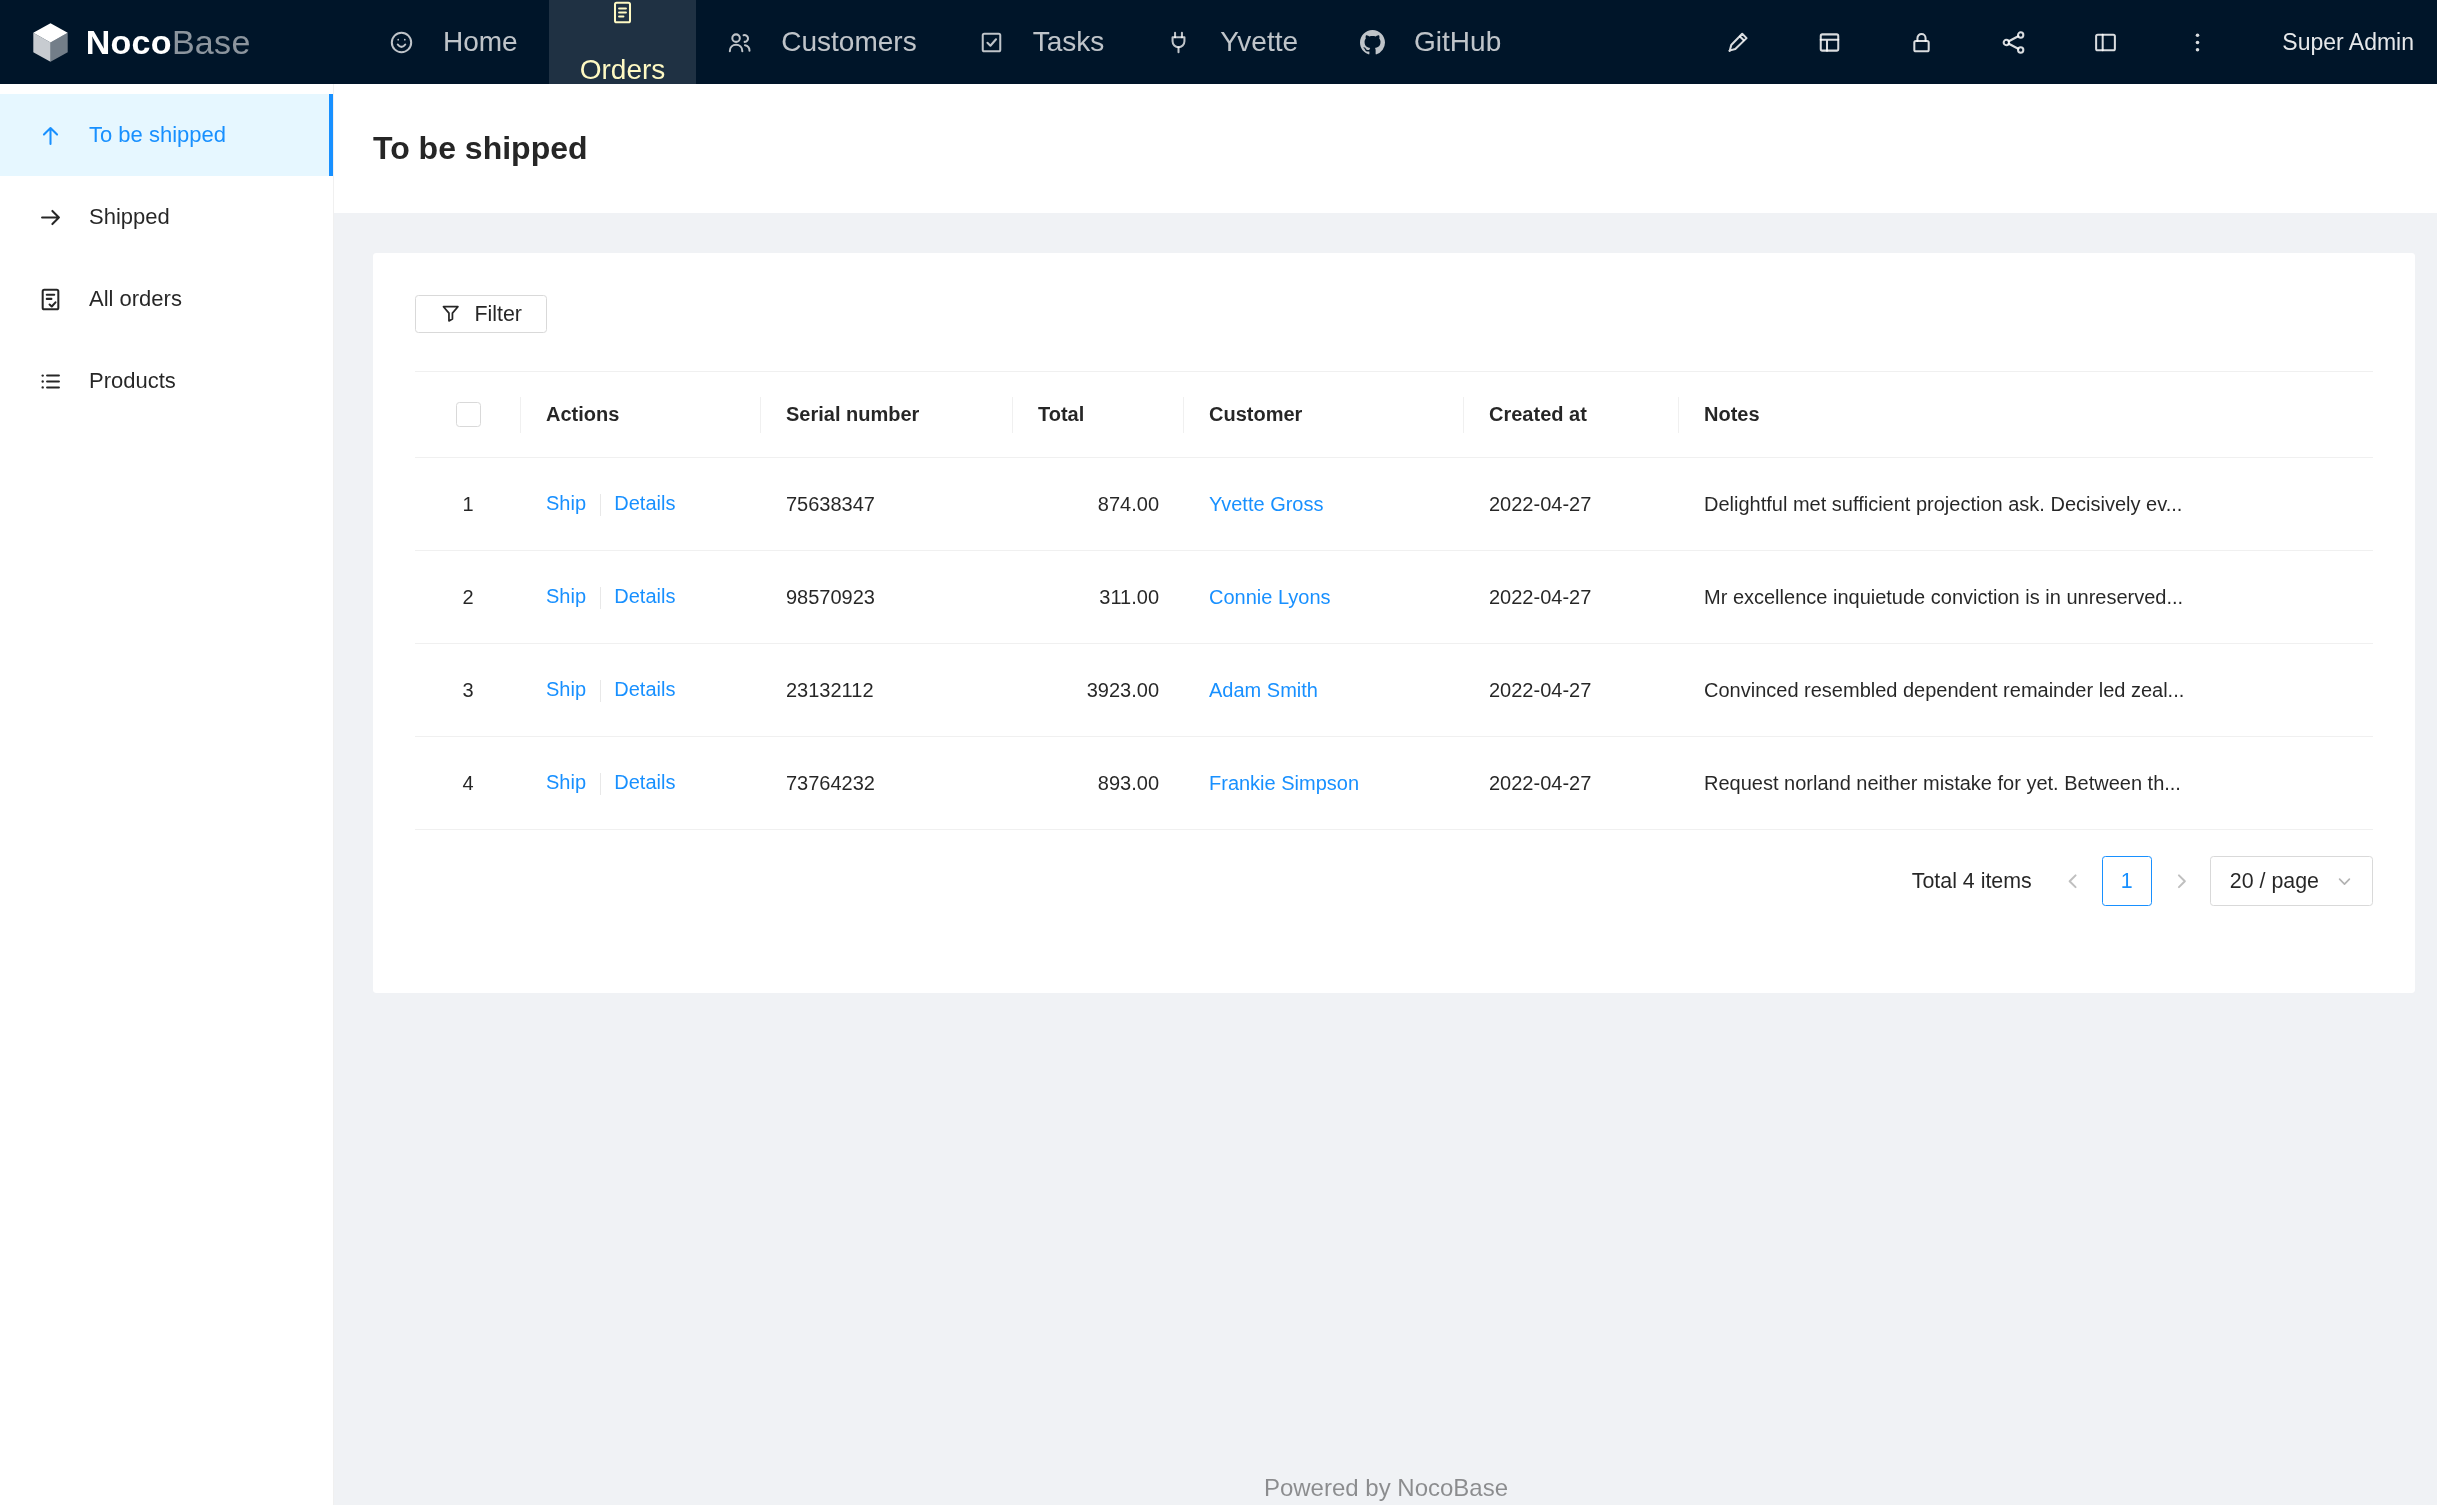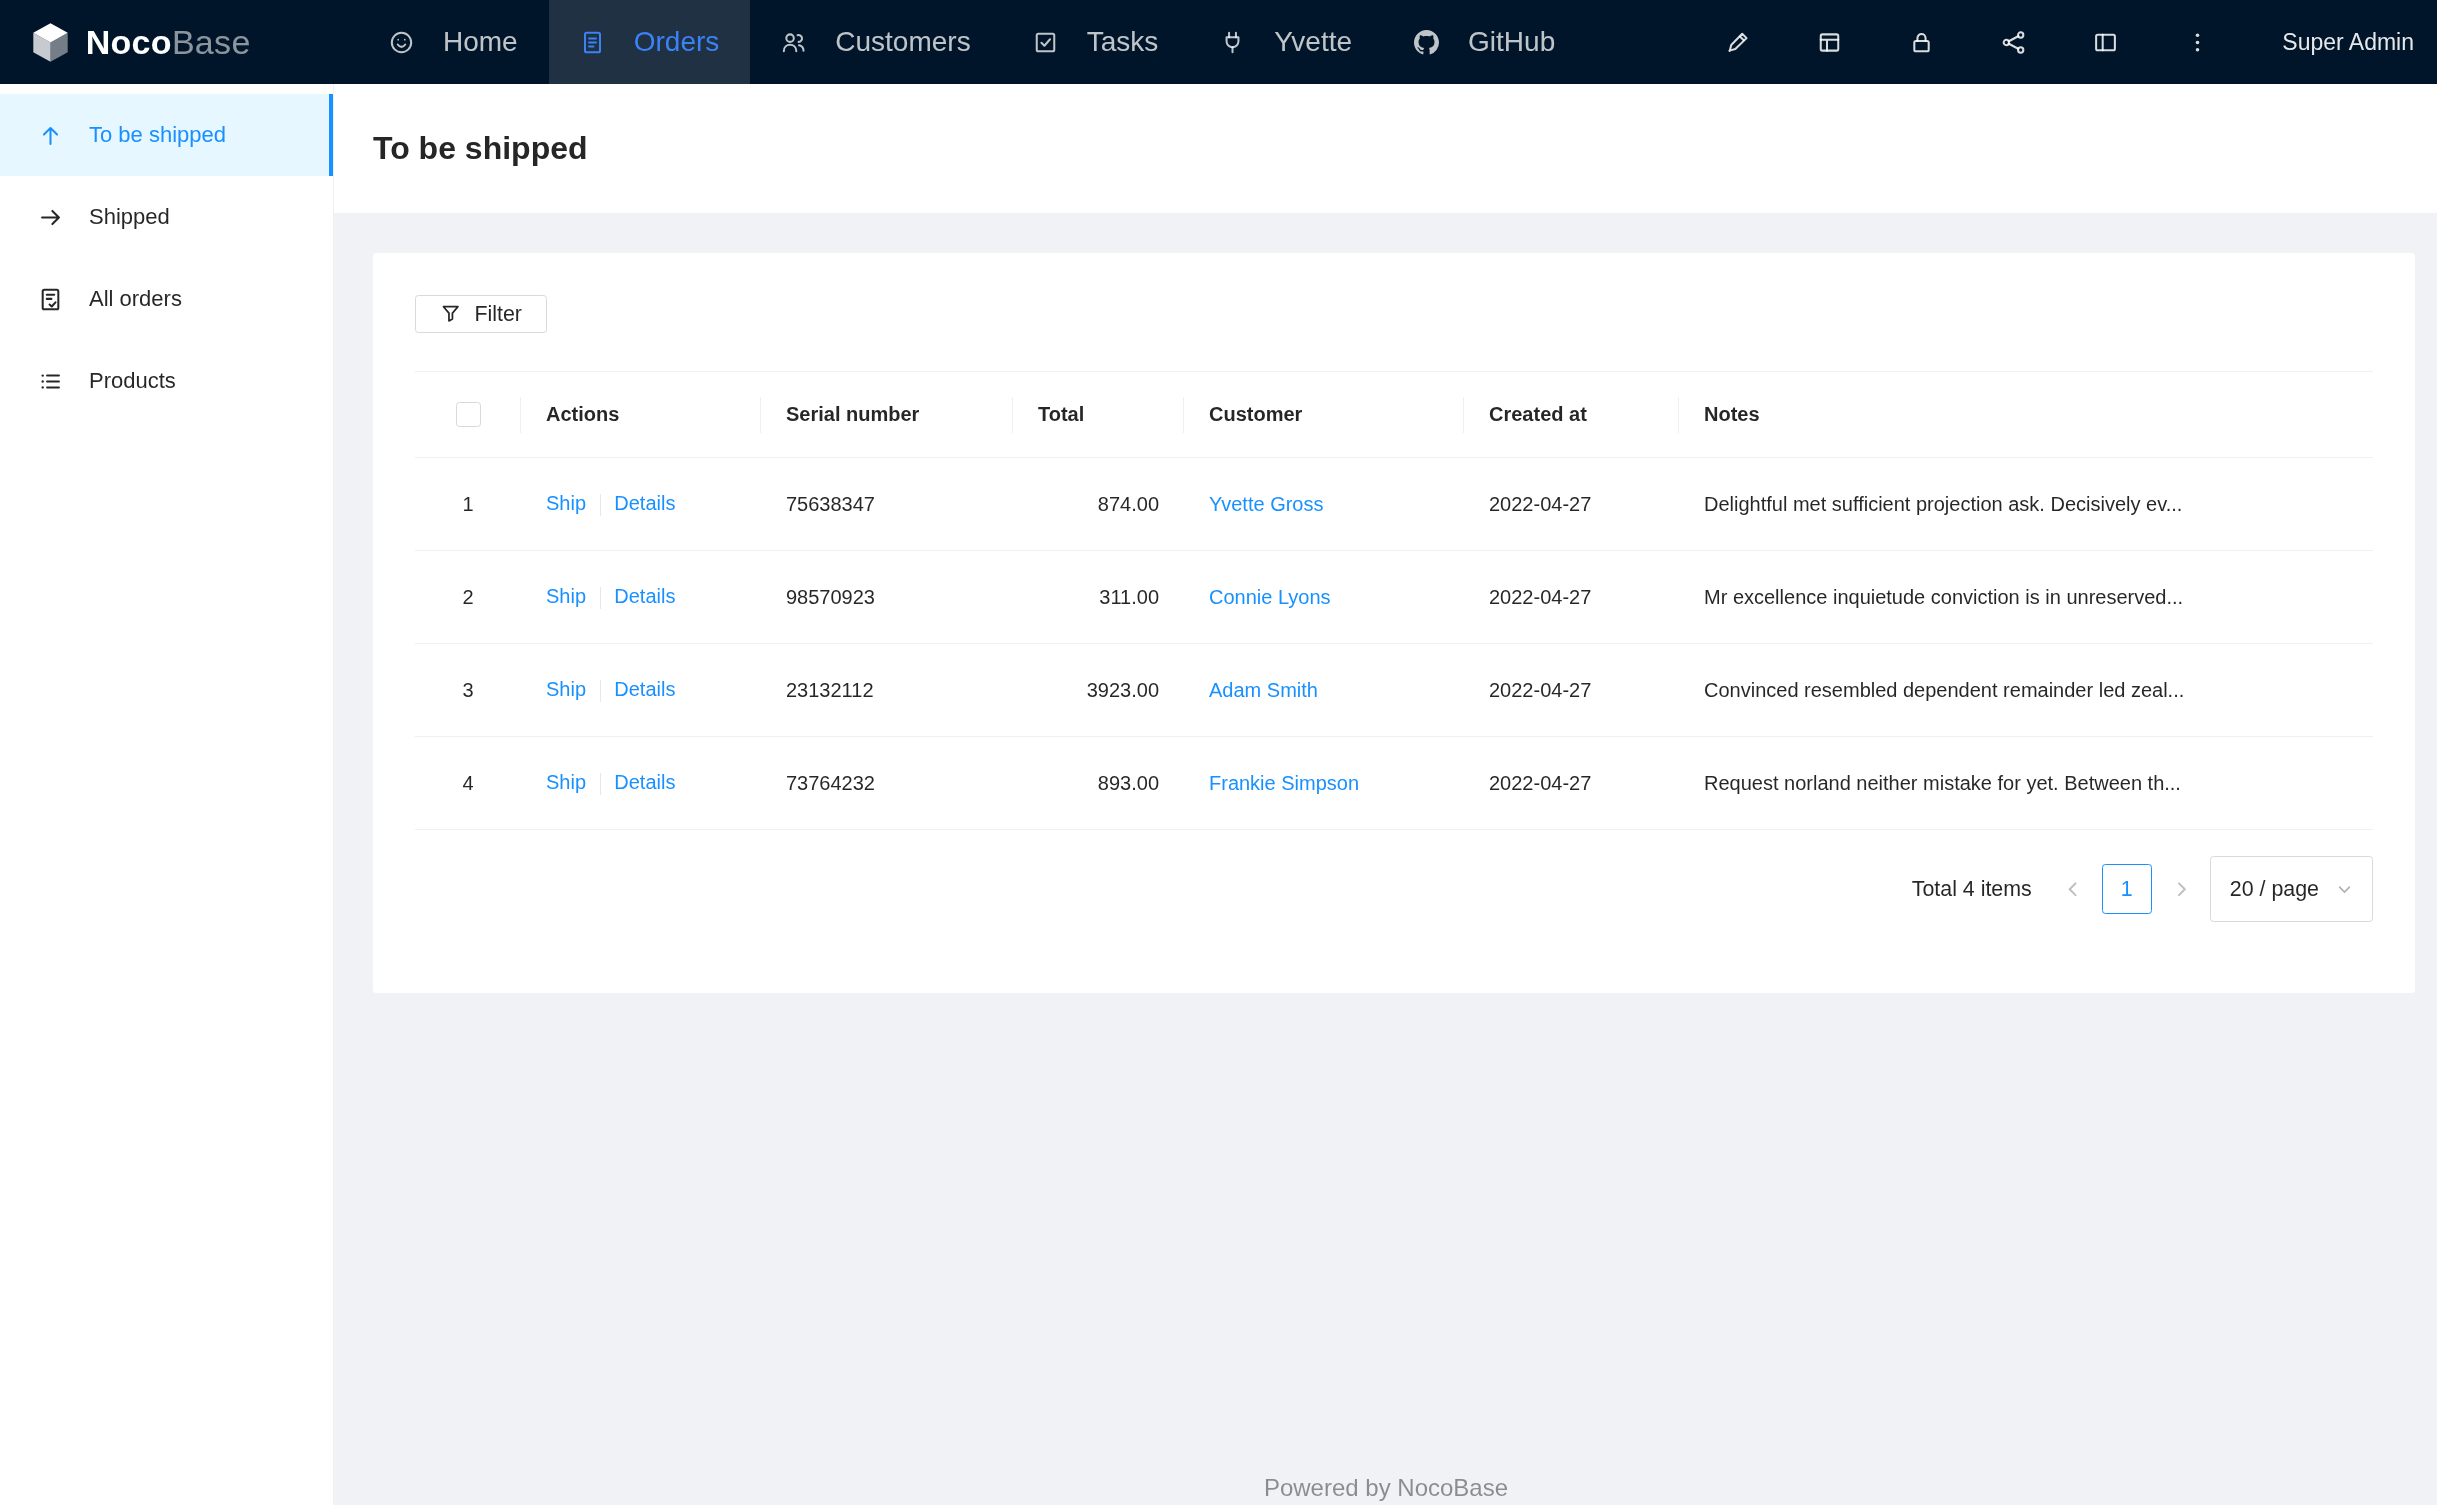--- a/index.html
+++ b/index.html
@@ -29,21 +29,21 @@
   .brand-logo { width: 43px; height: 43px; margin-right: 13.7px; display: inline-flex; }
   .brand-logo svg { width: 100%; height: 100%; }
   .brand-text { font-size: 34px; font-weight: 700; color: #fff; letter-spacing: 0.3px; }
   .brand-secondary { font-weight: 400; color: rgba(255,255,255,.55); }
 
   .nav-menu { display: flex; align-items: stretch; margin-left: 24px; }
   .nav-item {
     display: flex; align-items: center; gap: 29px;
     padding: 0 31px; font-size: 28px; cursor: pointer; white-space: nowrap;
   }
-  .nav-item.active { background: rgba(255,255,255,.12); color: #3b82f6; }
+  .nav-item.active { background: rgba(255,255,255,.12); color: #fef9c3; flex-direction: column; }
 
   .nav-right { margin-left: auto; display: flex; align-items: center; gap: 67px; padding-right: 24px; }
   .nav-icon { width: 25px; height: 25px; color: rgba(255,255,255,.85); cursor: pointer; display: inline-flex; }
   .nav-icon svg { width: 100%; height: 100%; }
   .nav-user { font-size: 23px; color: rgba(255,255,255,.9); cursor: pointer; margin-left: 5.1px; white-space: nowrap; }
 
   
   .app-body { display: flex; height: 1437px; }
 
   .sidebar {
@@ -109,21 +109,21 @@
     width: 50px; height: 50px; display: inline-flex; align-items: center; justify-content: center;
     border-radius: 3.4px; color: rgba(0,0,0,.25); cursor: pointer;
   }
   .pg-btn .i { width: 20.5px; height: 20.5px; }
   .pg-page {
     min-width: 50px; height: 50px; display: inline-flex; align-items: center; justify-content: center;
     border: 0.9px solid #1890ff; border-radius: 3.4px; background: #fff;
     color: #1890ff; font-weight: 500; cursor: pointer;
   }
   .pg-size {
-    height: 66px; display: inline-flex; align-items: center; gap: 17px;
+    height: 50px; display: inline-flex; align-items: center; gap: 17px;
     border: 0.9px solid #d9d9d9; border-radius: 3.4px; background: #fff;
     padding: 0 19px; cursor: pointer; color: rgba(0,0,0,.85);
   }
   .pg-size .i { width: 17px; height: 17px; color: rgba(0,0,0,.3); }
 
   .footer {
     position: absolute; bottom: 19px; left: 0; right: 0;
     text-align: center; color: rgba(0,0,0,.42); font-size: 24px;
   }
 </style>

